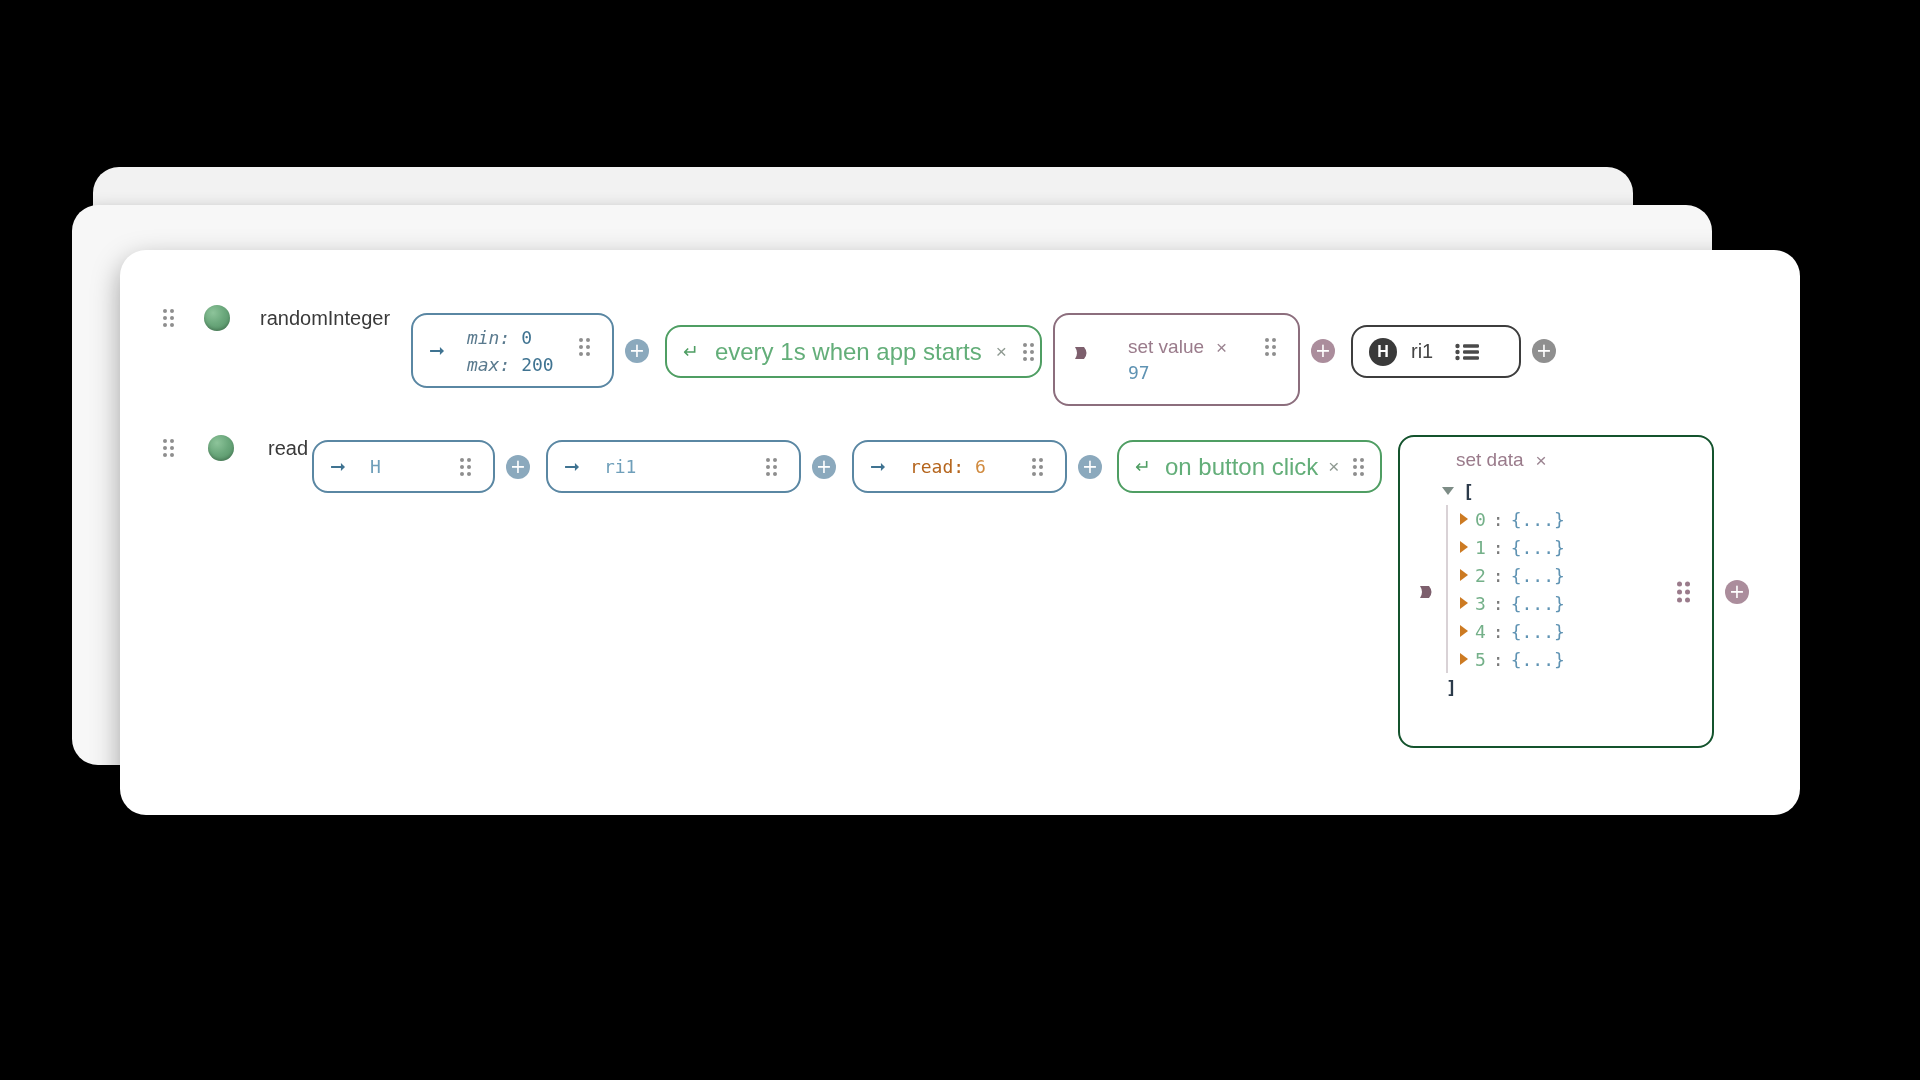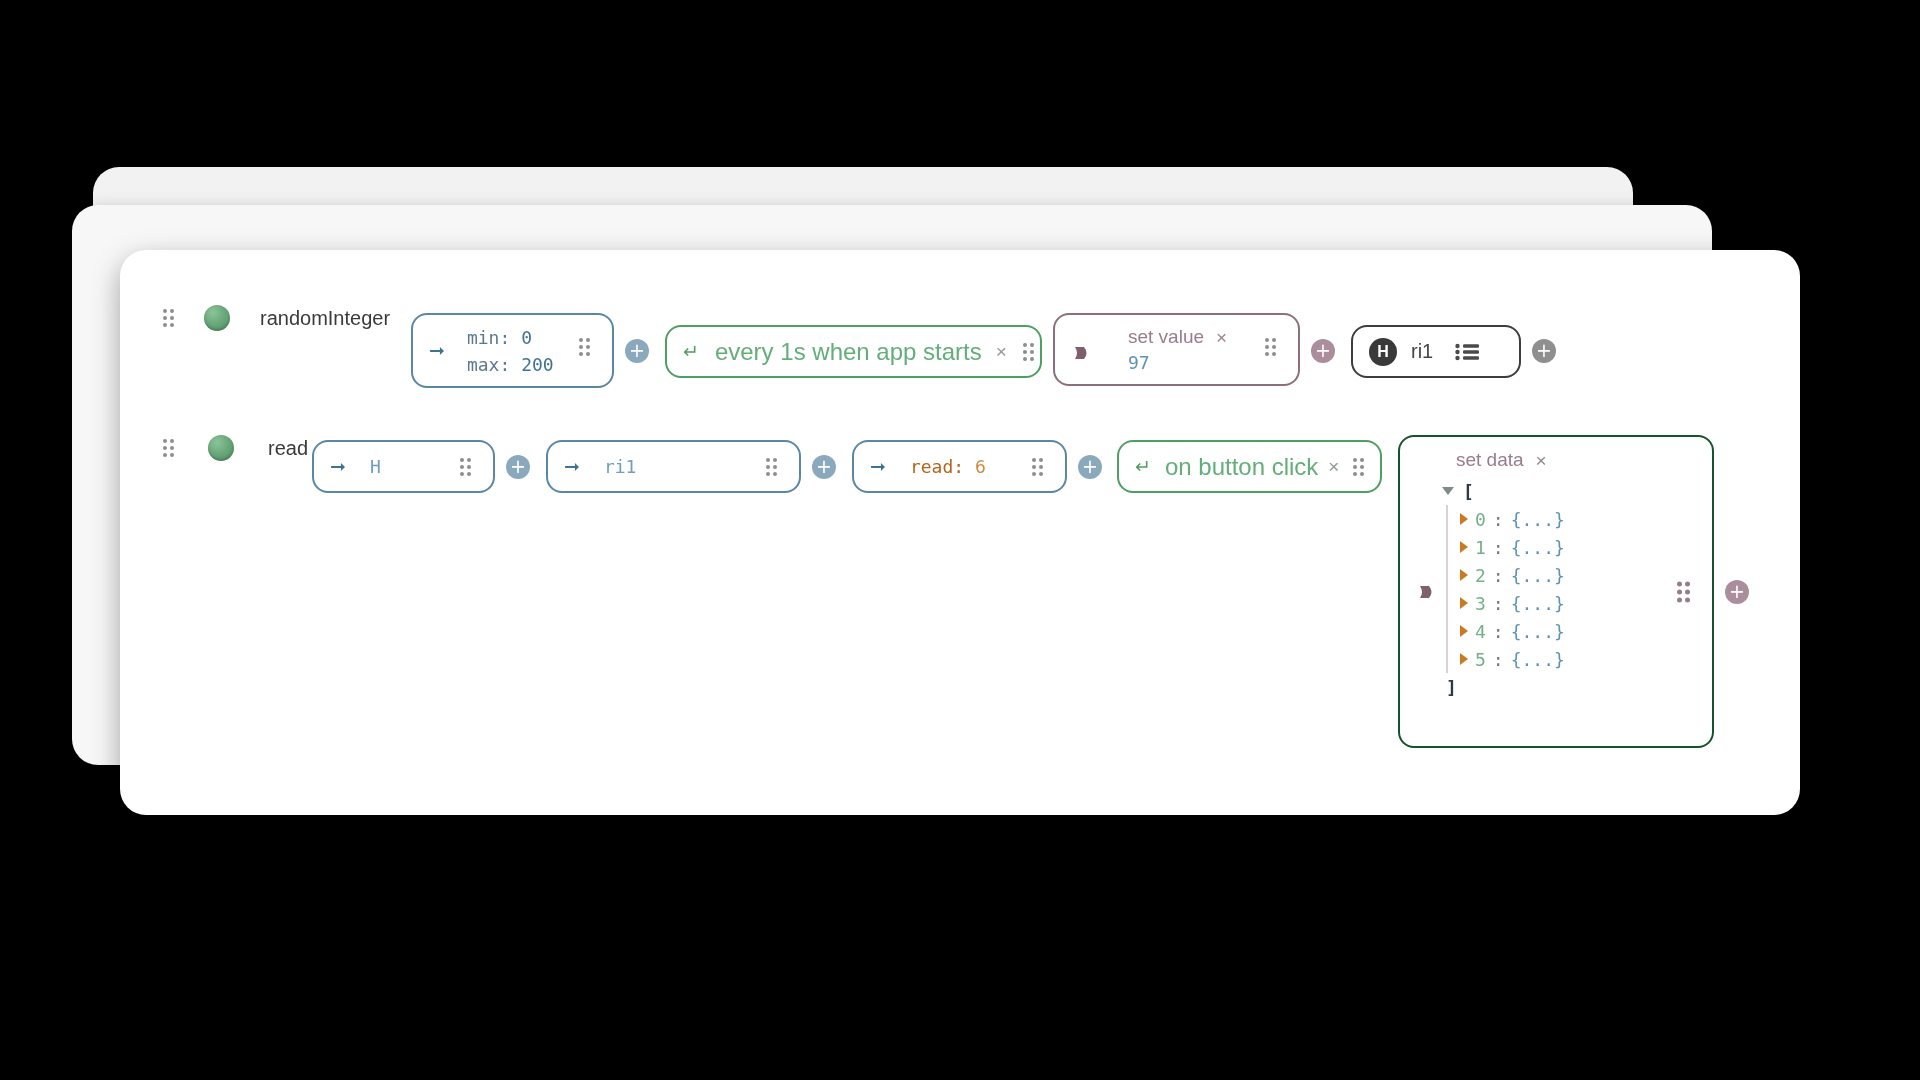--- a/index.html
+++ b/index.html
@@ -119,21 +119,21 @@
   .mono {
     font-family: "DejaVu Sans Mono", monospace;
     font-size: 18px;
     white-space: nowrap;
   }
   .kv-lines {
     display: flex;
     flex-direction: column;
     gap: 6px;
   }
-  .key { color: #5a7a8e; }
+  .key { color: #5a7a8e; font-style: italic; }
   .num { color: #3f7391; }
   .tail-key { color: #b5651d; }
   .tail-num { color: #d08a3e; }
   .ri-txt { color: #6f9fba; }
 
   .trig-label {
     font-size: 24px;
     color: #63ae79;
     white-space: nowrap;
   }
@@ -347,21 +347,21 @@
     <div class="dots" style="margin-left:16px;">
       <i></i>
         <i></i>
         <i></i>
         <i></i>
         <i></i>
         <i></i>
     </div>
   </div>
 
-  <div class="pill mauve" style="position:absolute; left:1053px; top:313px; width:247px; height:73px; padding:0;">
+  <div class="pill mauve" style="position:absolute; left:1053px; top:313px; width:247px; height:93px; padding:0;">
     <svg class="pennant" viewBox="0 0 18 18" style="position:absolute; left:18px; top:29px;">
       <path d="M2 3 L11 3 Q16 9 11 15 L2 15 Q6 9 2 3 Z" fill="#7d5f6d"></path>
     </svg>
     <div style="margin-left:73px; display:flex; flex-direction:column; gap:4px;">
       <div style="display:flex; align-items:center; gap:12px;">
         <span class="act-title">set value</span>
         <span class="close-x mauve-x">×</span>
       </div>
       <span class="act-value">97</span>
     </div>

